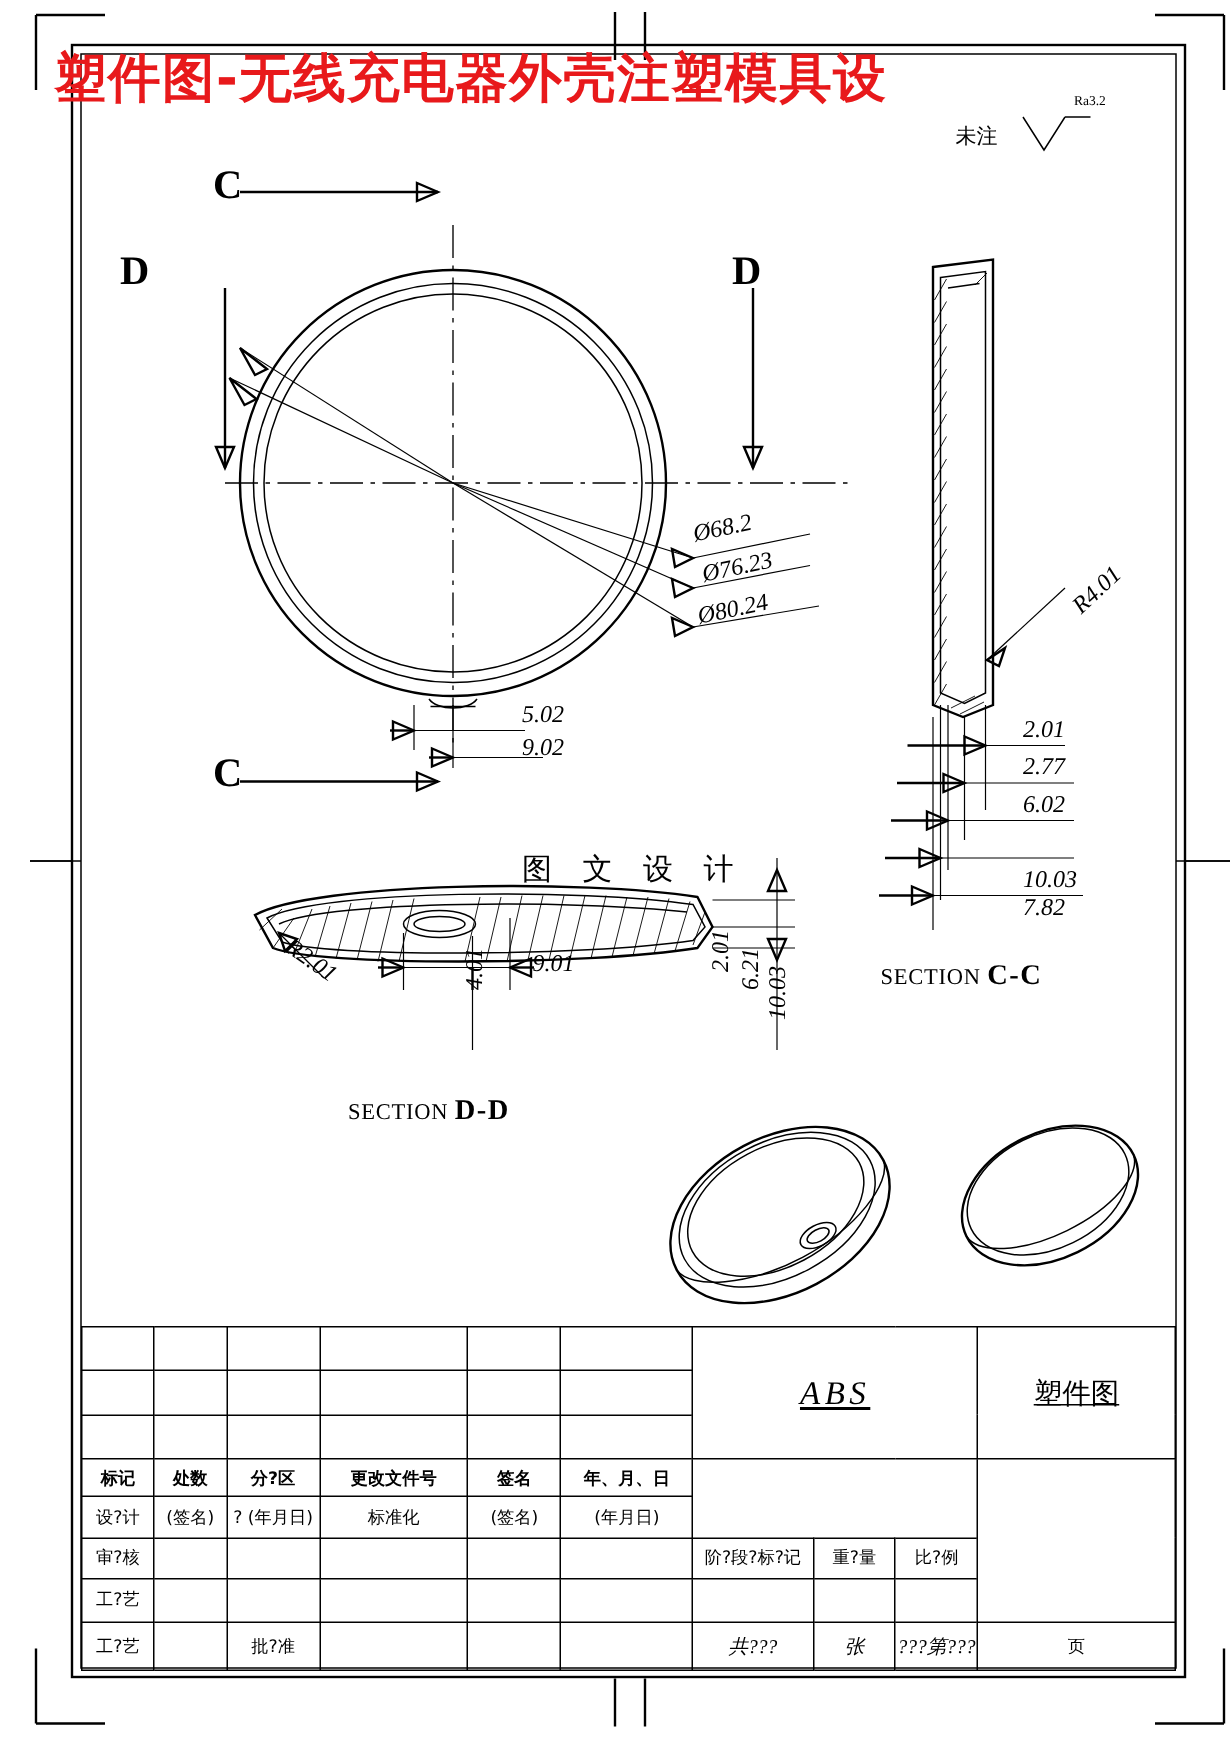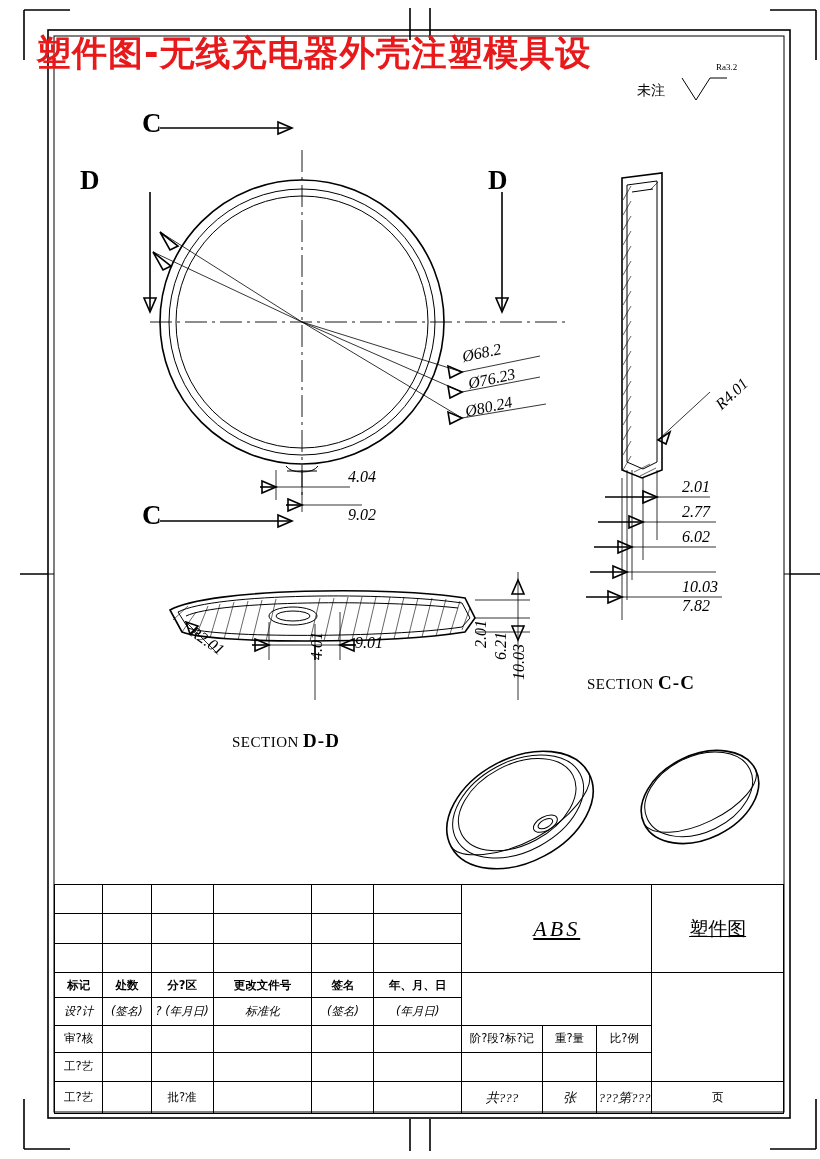--- a/index.html
+++ b/index.html
@@ -120,22 +120,22 @@
   </svg>
 
   <div class="lbl big-letter" style="left:132px;top:108px;">C</div>
   <div class="lbl big-letter" style="left:132px;top:500px;">C</div>
   <div class="lbl big-letter" style="left:70px;top:165px;">D</div>
   <div class="lbl big-letter" style="left:478px;top:165px;">D</div>
 
   <div class="lbl dim" style="left:452px;top:344px;transform:rotate(-12deg);">Ø68.2</div>
   <div class="lbl dim" style="left:458px;top:370px;transform:rotate(-12deg);">Ø76.23</div>
   <div class="lbl dim" style="left:455px;top:398px;transform:rotate(-12deg);">Ø80.24</div>
-  <div class="lbl dim" style="left:338px;top:468px;">4.04</div>
-  <div class="lbl dim" style="left:338px;top:490px;margin-top:16px;">9.02</div>
+  <div class="lbl dim" style="left:338px;top:468px;">5.02</div>
+  <div class="lbl dim" style="left:338px;top:490px;">9.02</div>
 
   <svg width="820" height="1159">
 
     <path class="ln2" d="M612 178 L652 173 L652 470 L632 478 L612 470 Z"></path>
     <path class="ln" d="M617 185 L647 181 L647 462 L633 469 L617 462 Z"></path>
     <path class="ln" d="M622 192 L643 189"></path>
 
     <g class="hatch">
       <line x1="613" y1="200" x2="621" y2="186"></line>
       <line x1="613" y1="215" x2="621" y2="201"></line>
@@ -187,21 +187,21 @@
     <line class="thin" x1="612" y1="597" x2="712" y2="597"></line>
   </svg>
 
   <div class="lbl dim" style="left:703px;top:385px;transform:rotate(-43deg);">R4.01</div>
   <div class="lbl dim" style="left:672px;top:478px;">2.01</div>
   <div class="lbl dim" style="left:672px;top:503px;">2.77</div>
   <div class="lbl dim" style="left:672px;top:528px;text-align:right;">6.02</div>
   <div class="lbl dim" style="left:672px;top:553px;margin-top:44px;">7.82</div>
   <div class="lbl dim" style="left:672px;top:578px;">10.03</div>
 
-  <div class="lbl sec-title" style="left:577px;top:640px;margin-top:32px;">
+  <div class="lbl sec-title" style="left:577px;top:640px;">
     <span>SECTION</span>
     <b>C-C</b>
   </div>
 
   <svg width="820" height="1159">
     <path class="ln2" d="M160 610 C200 588 380 586 455 598 L465 618 L455 632 C380 644 200 644 172 632 Z"></path>
     <path class="ln" d="M168 612 C205 593 378 592 452 603 L460 618 L452 627 C378 638 205 638 178 628 Z"></path>
     <path class="ln" d="M176 616 C210 600 376 600 448 608"></path>
     <g class="hatch">
       <line x1="163" y1="620" x2="178" y2="606"></line>
@@ -251,20 +251,21 @@
     <path class="ln2" d="M508 640 L502 626 L514 626 Z" fill="#000"></path>
   </svg>
 
   <div class="lbl dim" style="left:178px;top:632px;transform:rotate(35deg);">R2.01</div>
   <div class="lbl dim" style="left:345px;top:634px;">9.01</div>
   <div class="lbl dim" style="left:298px;top:660px;transform:rotate(-90deg);transform-origin:left top;">4.01</div>
   <div class="lbl dim" style="left:462px;top:648px;transform:rotate(-90deg);transform-origin:left top;">2.01</div>
   <div class="lbl dim" style="left:482px;top:660px;transform:rotate(-90deg);transform-origin:left top;">6.21</div>
   <div class="lbl dim" style="left:500px;top:680px;transform:rotate(-90deg);transform-origin:left top;">10.03</div>
 
+  <div class="tuwen" style="left:338px;top:566px;">图 文 设 计</div>
 
   <div class="lbl sec-title" style="left:222px;top:730px;">
     <span>SECTION</span>
     <b>D-D</b>
   </div>
 
   <svg width="820" height="1159">
 
     <g transform="translate(510,810) rotate(-28)">
       <ellipse class="ln2" cx="0" cy="0" rx="78" ry="52"></ellipse>
@@ -314,21 +315,21 @@
       <tr style="height:22px;">
         <td class="cn b">标记</td>
         <td class="cn b">处数</td>
         <td class="cn b">分?区</td>
         <td class="cn b">更改文件号</td>
         <td class="cn b">签名</td>
         <td class="cn b">年、月、日</td>
         <td colspan="3" rowspan="2" style="border:none"></td>
         <td rowspan="4" style="border-left:1px solid #000"></td>
       </tr>
-      <tr style="height:24px;font-style:italic;">
+      <tr style="height:24px;">
         <td class="cn">设?计</td>
         <td class="cn">(签名)</td>
         <td class="cn">? (年月日)</td>
         <td class="cn">标准化</td>
         <td class="cn">(签名)</td>
         <td class="cn">(年月日)</td>
       </tr>
       <tr style="height:24px;">
         <td class="cn">审?核</td>
         <td></td>

